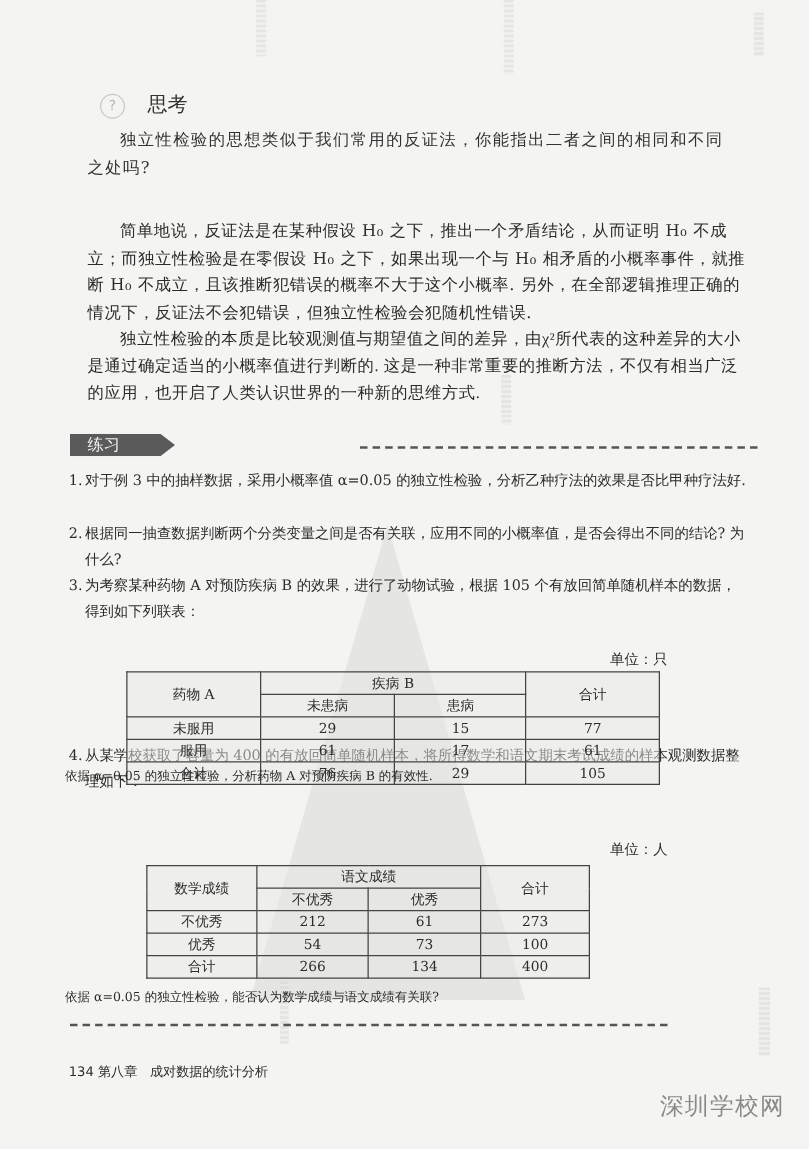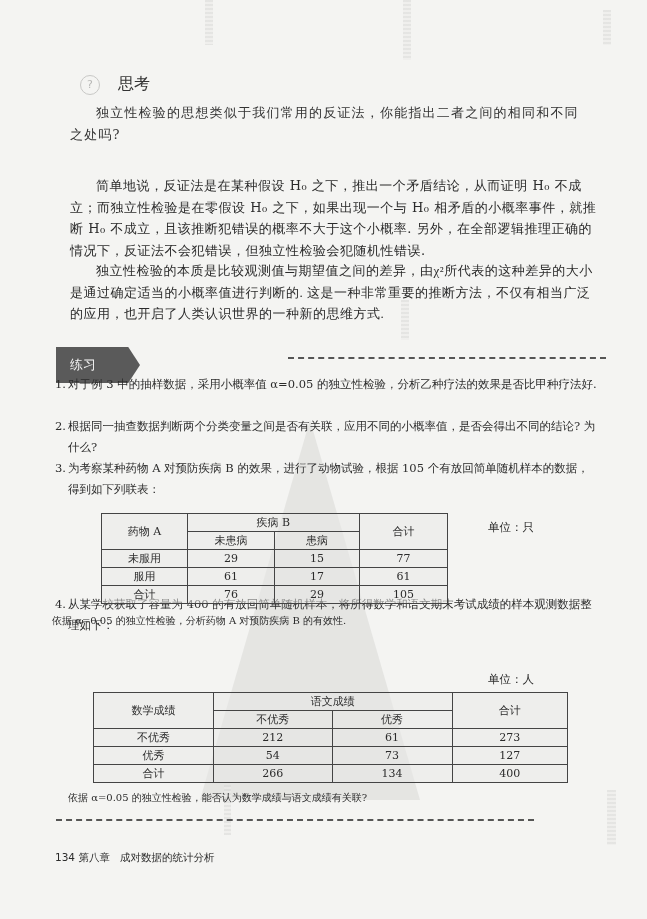--- a/index.html
+++ b/index.html
@@ -24,21 +24,21 @@
     border: 1.5px solid #c8c8c6; color: #b8b8b6; font-size: 11px;
     display: flex; align-items: center; justify-content: center;
     font-family: "DejaVu Sans", sans-serif; margin-right: 8px;
   }
   .think-title { font-family: "DejaVu Sans", sans-serif; font-size: 16px; color: #333; margin-left: 10px; }
   .para { position: absolute; font-size: 13px; line-height: 21.5px; letter-spacing: 0.5px; }
   .p-think { left: 70px; top: 102px; width: 520px; text-indent: 26px; color: #333; letter-spacing: 1.2px; }
   .p1 { left: 70px; top: 175px; width: 530px; text-indent: 26px; }
   .p2 { left: 70px; top: 260px; width: 530px; text-indent: 26px; font-family: Liberation Serif, serif; }
   .ex-banner {
-    position: absolute; left: 56px; top: 347px; width: 84px; height: 36px;
+    position: absolute; left: 56px; top: 347px; width: 84px; height: 18px;
     background: #5a5a5a; color: #f2f2f2;
     clip-path: polygon(0 0, 86% 0, 100% 50%, 86% 100%, 0 100%);
     font-family: "DejaVu Sans", sans-serif; font-size: 13px;
     display: flex; align-items: center; padding-left: 14px; box-sizing: border-box;
   }
   .dash-line { position: absolute; height: 0; border-top: 2px dashed #555; }
   .dash-top { left: 288px; top: 357px; width: 318px; border-top-style: dashed; }
   .dash-bottom { left: 56px; top: 819px; width: 478px; }
   .items { position: absolute; left: 55px; top: 374px; width: 560px; font-size: 11.5px; line-height: 21px; }
   .item { position: absolute; left: 0; width: 545px; }
@@ -93,21 +93,21 @@
       <span class="num">3.</span>
       <span class="txt">为考察某种药物 A 对预防疾病 B 的效果，进行了动物试验，根据 105 个有放回简单随机样本的数据，得到如下列联表：</span>
     </div>
     <div class="item" style="top:220px;">
       <span class="num">4.</span>
       <span class="txt">从某学校获取了容量为 400 的有放回简单随机样本，将所得数学和语文期末考试成绩的样本观测数据整理如下：</span>
     </div>
   </div>
 
   <div class="unit" style="left:488px;top:496px;margin-top:24px;">单位：只</div>
-  <table class="ct" style="left:101px;top:513px;width:347px;">
+  <table class="ct" style="left:101px;top:537px;width:427px;">
     <colgroup>
         <col style="width:107px">
         <col style="width:108px">
         <col style="width:105px">
         <col style="width:107px">
       </colgroup>
     <tbody>
         <tr>
       <td rowspan="2">药物 A</td>
       <td colspan="2">疾病 B</td>
@@ -133,21 +133,21 @@
       <td>合计</td>
       <td>76</td>
       <td>29</td>
       <td>105</td>
     </tr>
   </tbody>
     </table>
   <div class="follow" style="top:614px;">依据 α=0.05 的独立性检验，分析药物 A 对预防疾病 B 的有效性.</div>
 
   <div class="unit" style="left:488px;top:672px;">单位：人</div>
-  <table class="ct" style="left:93px;top:692px;width:475px;">
+  <table class="ct" style="left:117px;top:692px;width:355px;">
     <colgroup>
         <col style="width:108px">
         <col style="width:107px">
         <col style="width:108px">
         <col style="width:104px">
       </colgroup>
     <tbody>
         <tr>
       <td rowspan="2">数学成绩</td>
       <td colspan="2">语文成绩</td>
@@ -160,33 +160,34 @@
     <tr>
       <td>不优秀</td>
       <td>212</td>
       <td>61</td>
       <td>273</td>
     </tr>
     <tr>
       <td>优秀</td>
       <td>54</td>
       <td>73</td>
-      <td>127</td>
+      <td>100</td>
     </tr>
     <tr>
       <td>合计</td>
       <td>266</td>
       <td>134</td>
       <td>400</td>
     </tr>
   </tbody>
     </table>
-  <div class="follow" style="top:791px;margin-left:16px;">依据 α=0.05 的独立性检验，能否认为数学成绩与语文成绩有关联?</div>
+  <div class="follow" style="top:791px;">依据 α=0.05 的独立性检验，能否认为数学成绩与语文成绩有关联?</div>
 
   <div class="dash-line dash-bottom"></div>
 
   <div class="footer">
     <span>134</span>
     <span>第八章</span>&nbsp;&nbsp;
     <span>成对数据的统计分析</span>
   </div>
 
+  <div class="watermark">深圳学校网</div>
 </div>
 
 </body></html>

